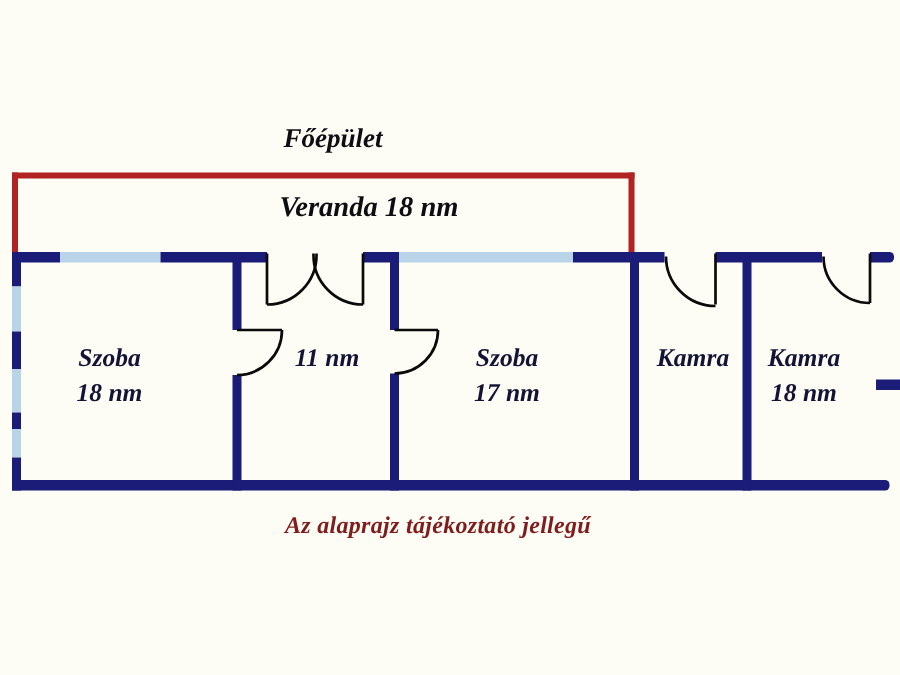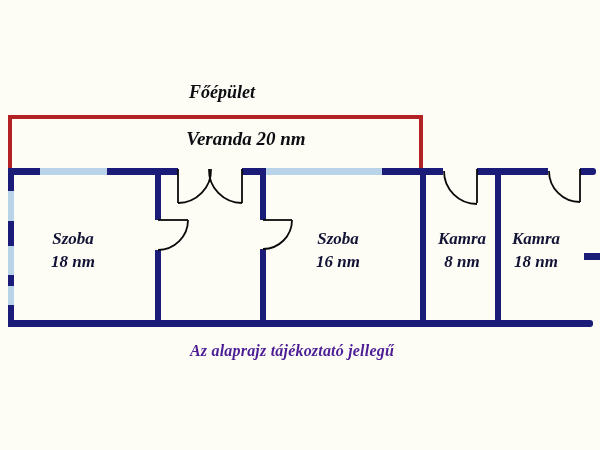--- a/index.html
+++ b/index.html
@@ -18,33 +18,33 @@
   }
   .lbl{
     position:absolute;transform:translateX(-50%);
     font-style:italic;font-weight:bold;white-space:nowrap;
     color:var(--label,#131335);text-align:center;
   }
   .title{font-size:18px;color:#0d0d12;}
   .veranda-lbl{font-size:19px;color:#0d0d12;}
   .room{font-size:17px;line-height:23px;}
   .room span{display:block;font-family:Liberation Serif, serif;}
-  .caption{font-size:16px;color:#4c1d95;letter-spacing:.2px;}
+  .caption{font-size:16px;color:#7f1d1d;letter-spacing:.2px;}
   svg.doors{position:absolute;left:0;top:0;}
   .rounded-r{border-radius:0 3px 3px 0;}
 </style>
 </head>
 <body>
 
 <div class="canvas">
 
   <div class="lbl title" style="left:222px;top:82px;">Főépület</div>
 
   <div class="veranda-box"></div>
-  <div class="lbl veranda-lbl" style="left:246px;top:128px;">Veranda 20 nm</div>
+  <div class="lbl veranda-lbl" style="left:246px;top:128px;">Veranda 18 nm</div>
 
   <div class="wall" style="left:8px;top:168px;width:32px;height:7px;"></div>
   <div class="win" style="left:40px;top:168px;width:67px;height:7px;"></div>
   <div class="wall" style="left:107px;top:168px;width:71px;height:7px;"></div>
   <div class="wall" style="left:242px;top:168px;width:22px;height:7px;"></div>
   <div class="win" style="left:264px;top:168px;width:118px;height:7px;"></div>
   <div class="wall" style="left:382px;top:168px;width:61px;height:7px;"></div>
   <div class="wall" style="left:477px;top:168px;width:71px;height:7px;"></div>
   <div class="wall rounded-r" style="left:580px;top:168px;width:16px;height:7px;"></div>
 
@@ -90,28 +90,28 @@
       <path d="M580,169 V202"></path>
       <path d="M549,171 A31,31 0 0 0 580,202"></path>
     </g>
   </svg>
 
   <div class="lbl room" style="left:73px;top:227px;">
     <span>Szoba</span>
     <span>18 nm</span>
   </div>
   <div class="lbl room" style="left:218px;top:227px;">
+    <span>11 nm</span>
   </div>
   <div class="lbl room" style="left:338px;top:227px;">
     <span>Szoba</span>
-    <span>16 nm</span>
+    <span>17 nm</span>
   </div>
   <div class="lbl room" style="left:462px;top:227px;">
     <span>Kamra</span>
-    <span>8 nm</span>
   </div>
   <div class="lbl room" style="left:536px;top:227px;">
     <span>Kamra</span>
     <span>18 nm</span>
   </div>
 
   <div class="lbl caption" style="left:292px;top:342px;">Az alaprajz tájékoztató jellegű</div>
 </div>
 
 </body></html>

